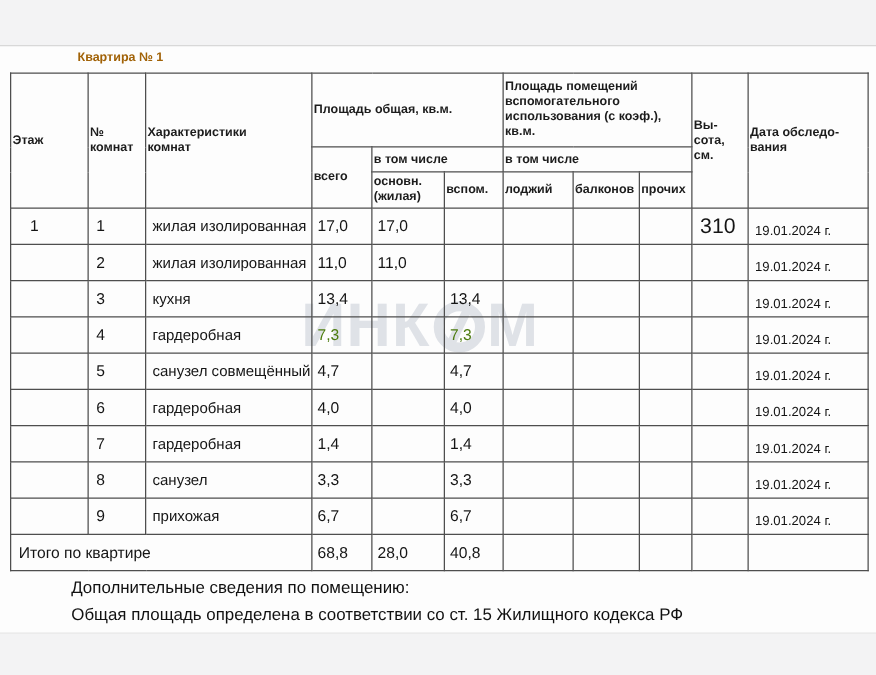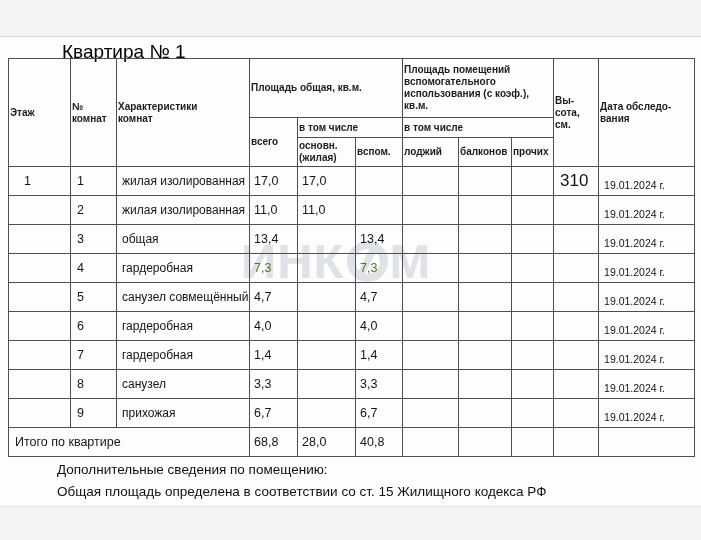--- a/index.html
+++ b/index.html
@@ -8,21 +8,21 @@
     background:#f3f3f4;
     font-family:"Liberation Sans", sans-serif;
     color:#1a1a1a;
   }
   .page{
     position:absolute;left:0;top:36px;width:701px;height:469px;
     background:#fdfdfd;border-top:1px solid #d8d8d8;border-bottom:1px solid #e6e6e6;
   }
   .doc-title{
     position:absolute;left:62px;top:41px;z-index:2;
-    font-size:19px;color:#000000;
+    font-size:10px;color:#a16207;font-weight:bold;
   }
   
   .watermark{
     position:absolute;left:241px;top:239px;z-index:1;
     color:#dfe2e7;text-align:center;user-select:none;
   }
   .wm-brand{
     display:flex;align-items:center;justify-content:space-between;
     font-size:49px;font-weight:bold;letter-spacing:1px;line-height:40px;height:44px;
   }
@@ -154,21 +154,21 @@
     <td class="c-aux"></td>
     <td></td>
     <td></td>
     <td></td>
     <td class="c-height"></td>
     <td class="c-date">19.01.2024 г.</td>
   </tr>
       <tr>
     <td class="c-floor"></td>
     <td class="c-no">3</td>
-    <td class="c-char">общая</td>
+    <td class="c-char">кухня</td>
     <td class="c-total">13,4</td>
     <td class="c-main"></td>
     <td class="c-aux">13,4</td>
     <td></td>
     <td></td>
     <td></td>
     <td class="c-height"></td>
     <td class="c-date">19.01.2024 г.</td>
   </tr>
       <tr class="muted">

